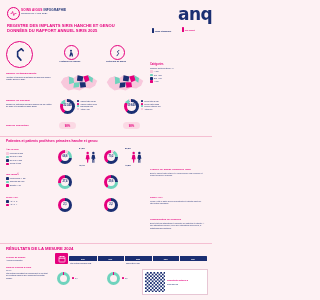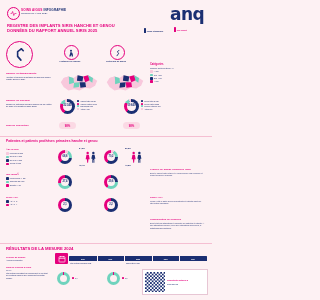--- a/index.html
+++ b/index.html
@@ -7,21 +7,21 @@
   body{
     width:212px;height:300px;overflow:hidden;
     background:#fdf1f3;
     font-family:"Liberation Sans","DejaVu Sans",sans-serif;
     color:#1b1b52;
     -webkit-font-smoothing:antialiased;
   }
   .page{position:relative;width:212px;height:300px;background:#fdf1f3;}
 
   
-  .hdr{position:absolute;left:0;top:0;width:212px;height:40px;}
+  .hdr{position:absolute;left:0;top:0;width:212px;height:40px;padding-left:8px;}
   .brandmark{
     position:absolute;left:7px;top:7px;width:11px;height:11px;border-radius:50%;
     border:0.7px solid #e5007d;display:flex;align-items:center;justify-content:center;
   }
   .brandmark svg{width:7px;height:7px;display:block;}
   .kicker{position:absolute;left:21px;top:7.5px;}
   .kicker .k1{font-size:3.1px;line-height:4px;letter-spacing:.12px;font-weight:700;color:#e5007d;}
   .kicker .k1 b{color:#1b2f72;}
   .kicker .k2{font-size:2.5px;line-height:3.2px;color:#1b2f72;margin-top:.5px;}
 

